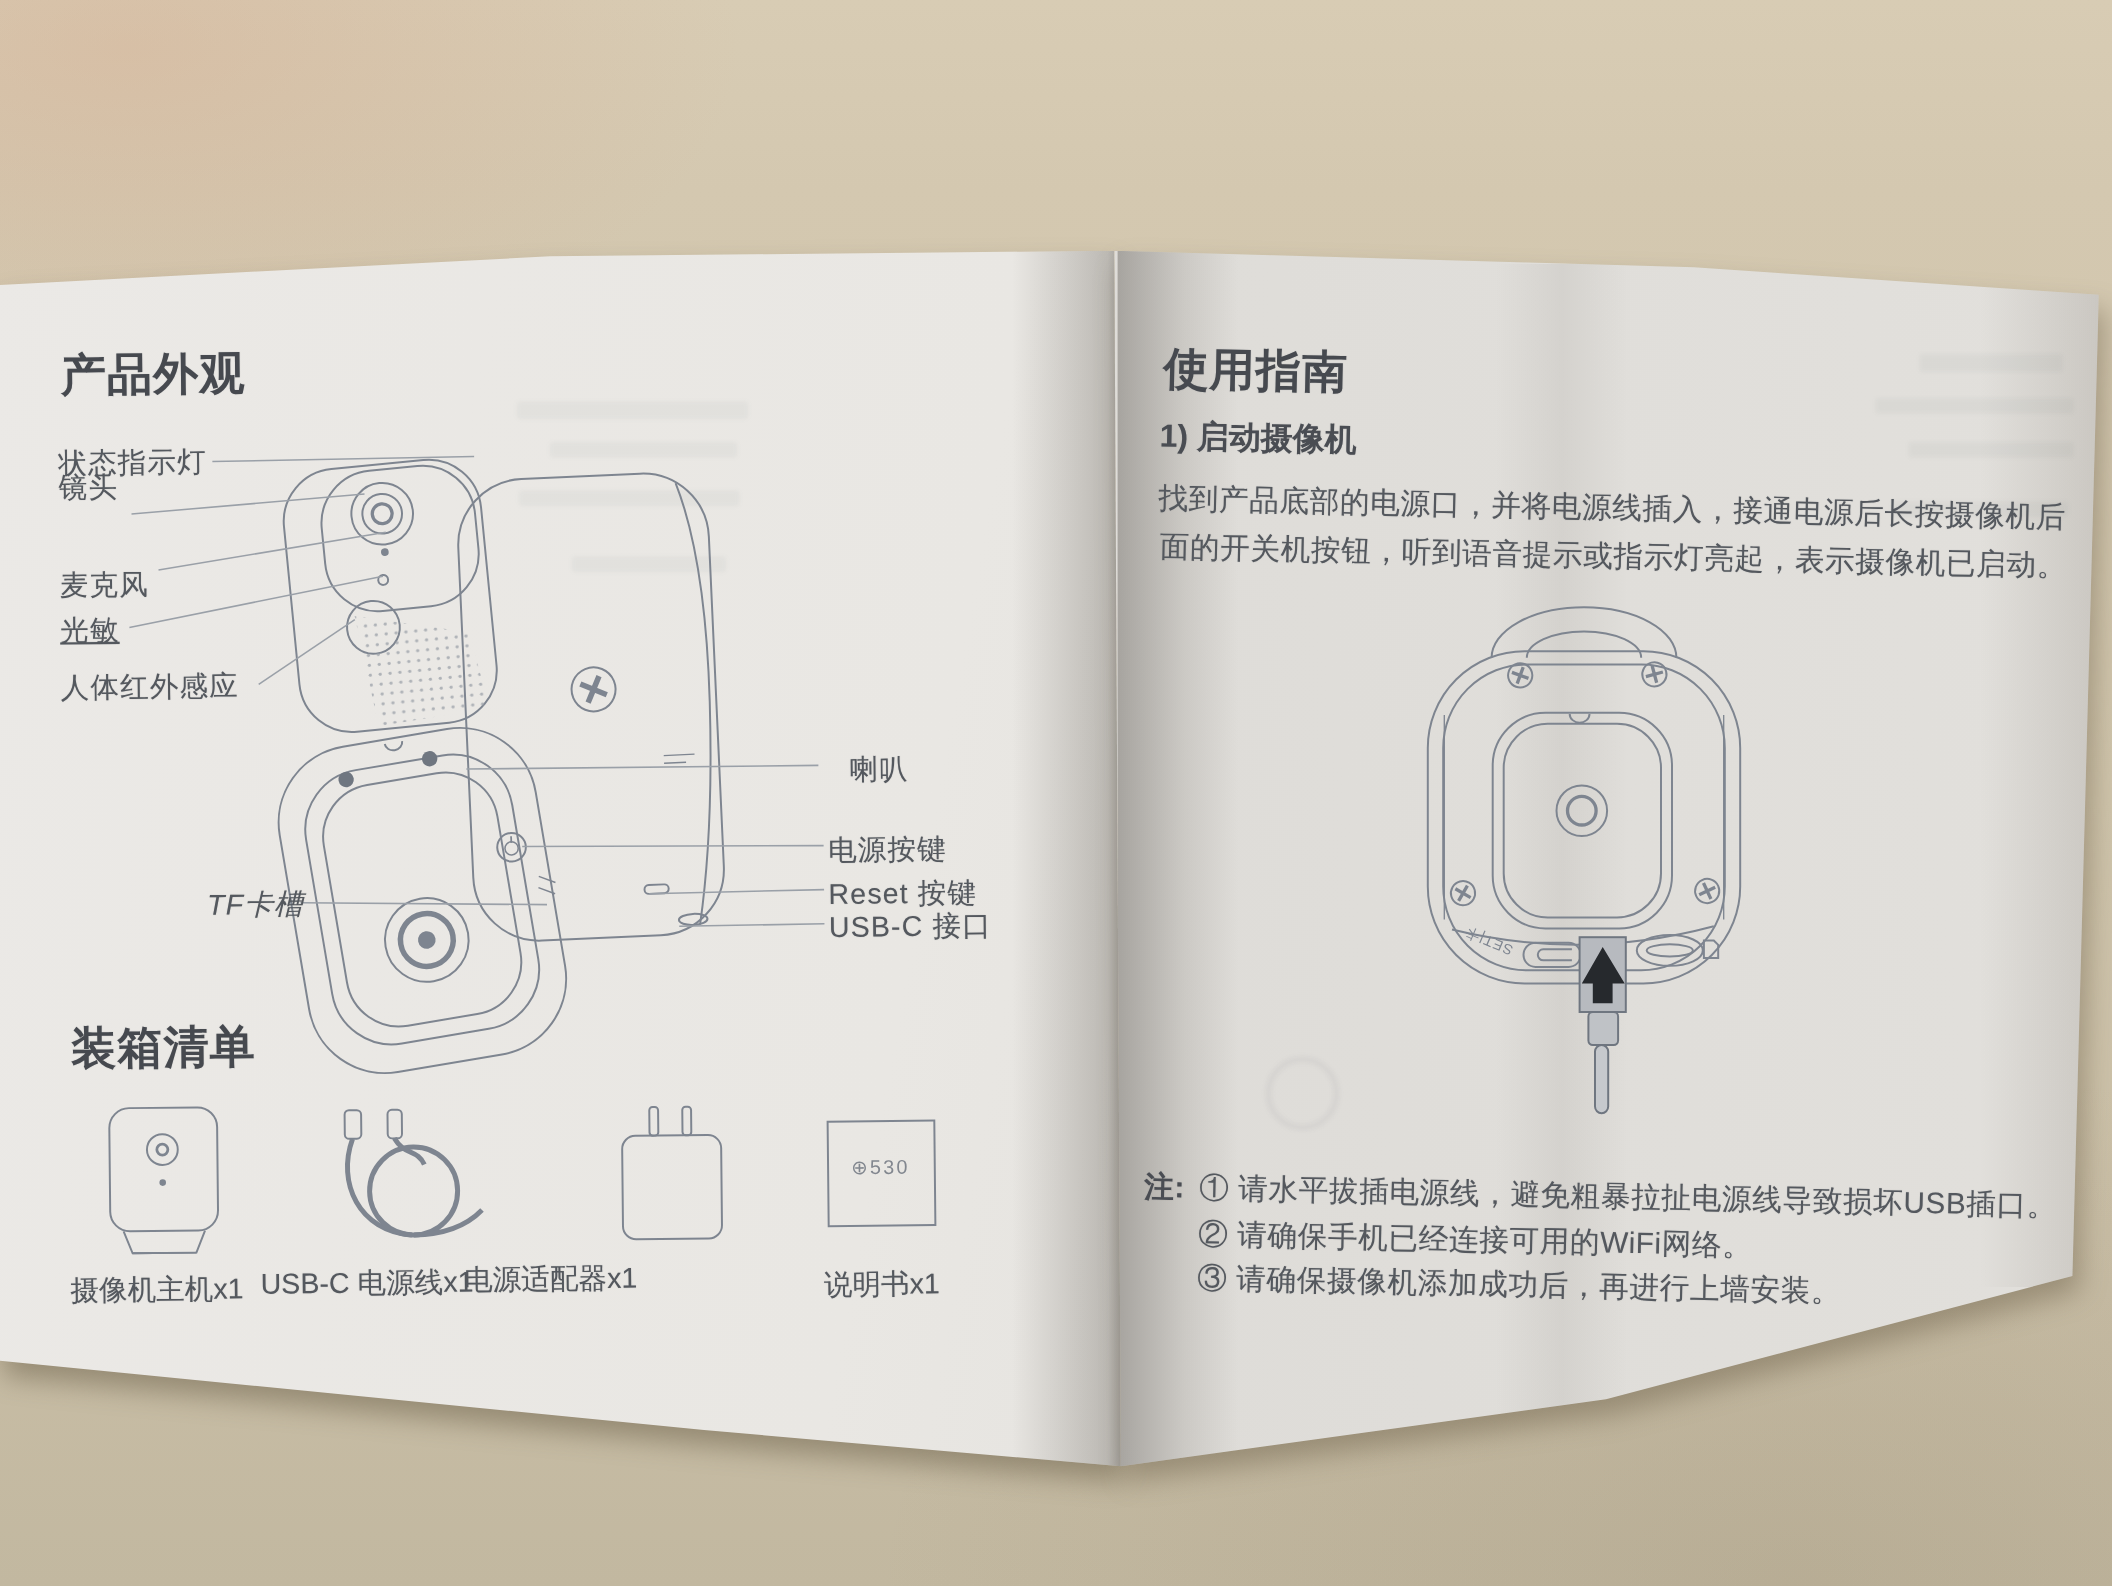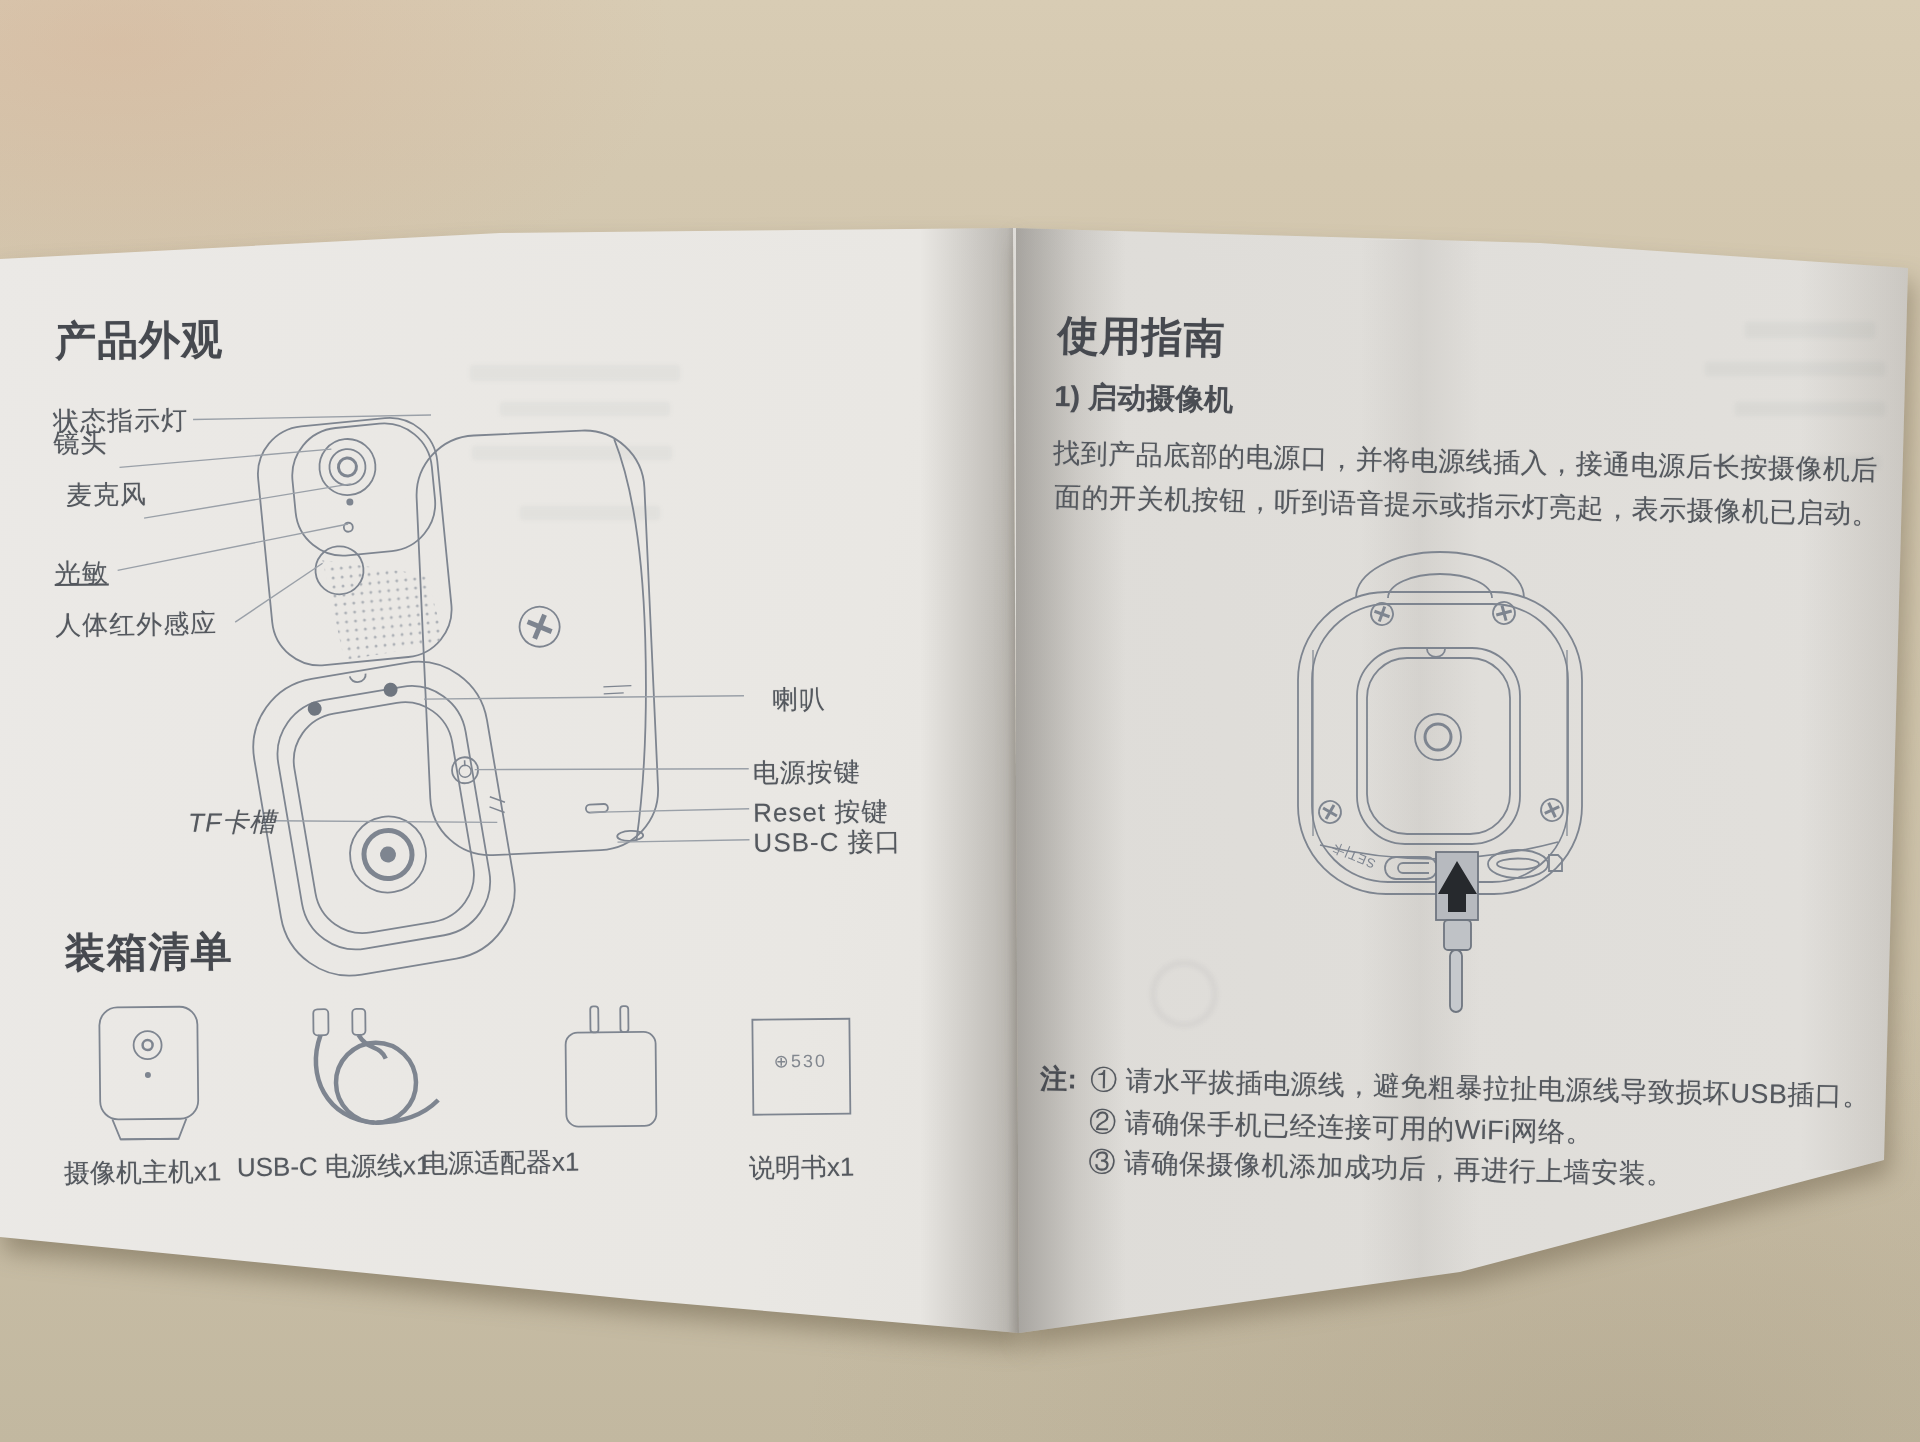--- a/index.html
+++ b/index.html
@@ -41,21 +41,21 @@
   .h1{font-size:41px;font-weight:700;color:#46494f;letter-spacing:1px;}
   .lbl{font-size:26px;letter-spacing:1px;}
   .cap{font-size:26px;letter-spacing:0;}
   .h2{font-size:29px;font-weight:700;color:#4a4d53;}
   .body{font-size:27px;letter-spacing:0.5px;}
 
   
   .t-lp-title{left:55px;top:314px;}
   .t-lbl-status{left:52px;top:404px;}
   .t-lbl-lens{left:52px;top:426px;font-family:Liberation Mono, monospace;}
-  .t-lbl-mic{left:52px;top:478px;margin-left:12px;}
+  .t-lbl-mic{left:52px;top:515px;}
   .t-lbl-light{left:52px;top:556px;text-decoration:underline;}
   .t-lbl-pir{left:52px;top:608px;}
   .t-lbl-tf{left:183px;top:807px;font-style:italic;}
   .t-lbl-speaker{left:768px;top:690px;}
   .t-lbl-power{left:748px;top:763px;}
   .t-lbl-reset{left:748px;top:803px;}
   .t-lbl-usbc{left:748px;top:833px;}
   .t-pack-title{left:58px;top:926px;}
   .t-cap-1{left:55px;top:1156px;}
   .t-cap-2{left:228px;top:1152px;}

